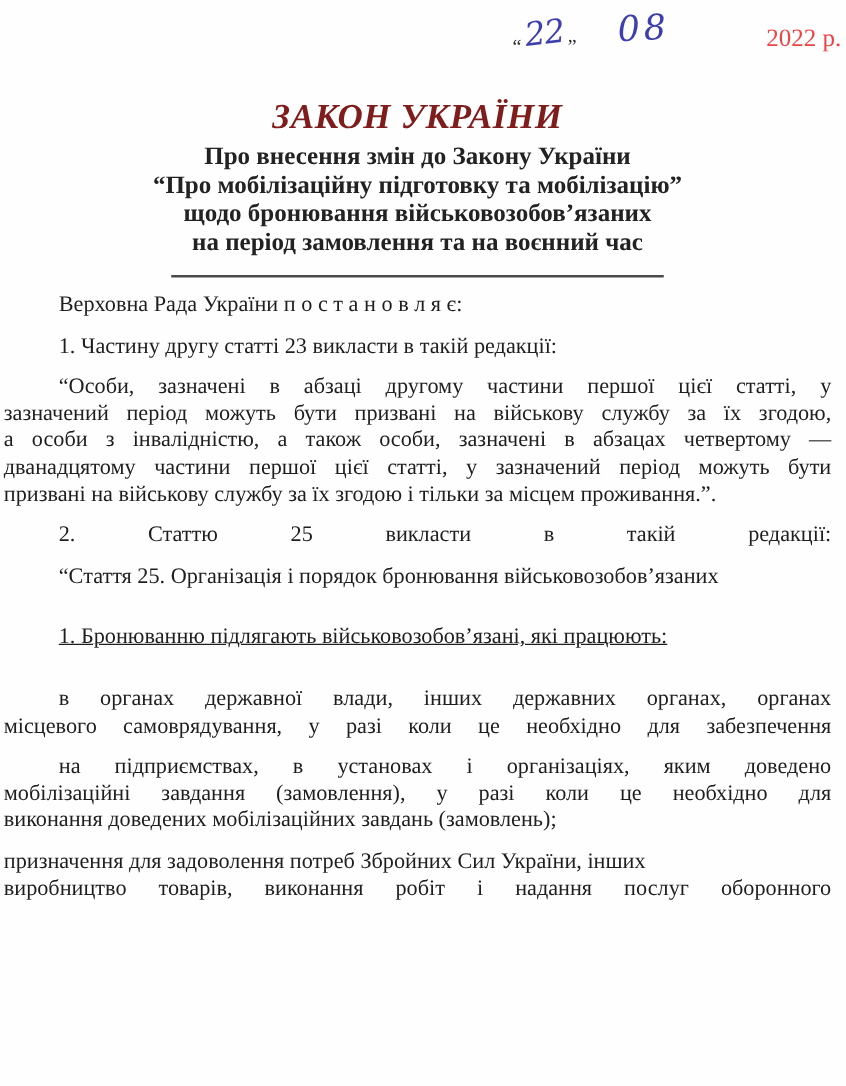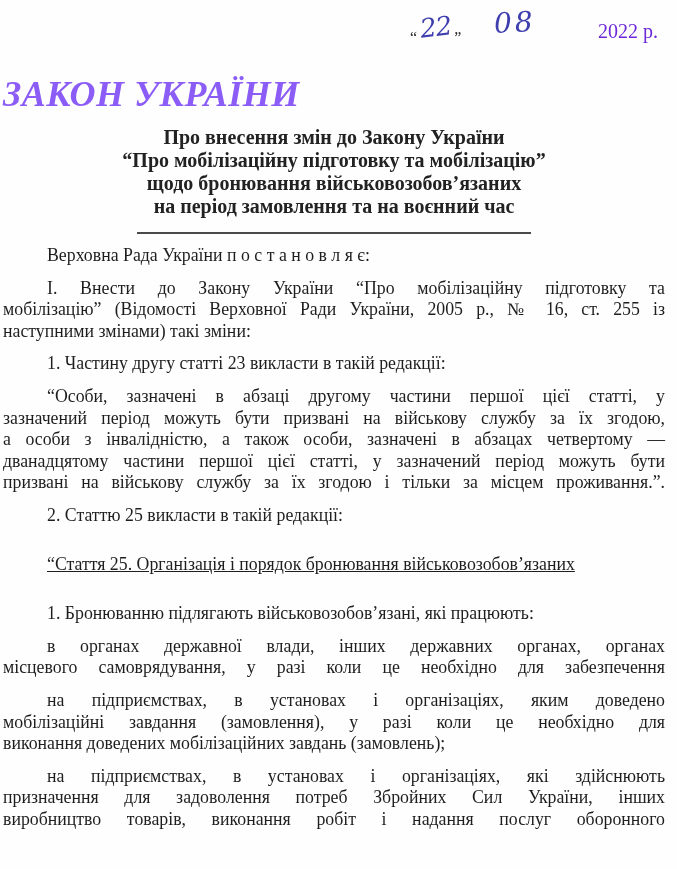--- a/index.html
+++ b/index.html
@@ -27,36 +27,35 @@
     font-size: 26px;
     transform: rotate(-7deg);
     letter-spacing: -1px;
     margin: 0 3px;
   }
   .date-month {
     position: absolute; left: 494px; top: 6px;
     font-size: 28px; letter-spacing: 3px;
     transform: rotate(-3deg);
   }
-  .date-year { position: absolute; left: 598px; top: 20px; font-size: 20px; color: #6d28d9; }
+  .date-year { position: absolute; left: 613px; top: 20px; font-size: 20px; color: #ef4444; }
 
   
   .doc { padding: 74px 12px 0 3px; }
 
   .law-title {
-    text-align: left;
+    text-align: center;
     font-weight: bold;
     font-style: italic;
-    font-size: 36px;
+    font-size: 28px;
     line-height: 40px;
     letter-spacing: 0.5px;
-    color: #8b5cf6;
+    color: #7f1d1d;
   }
   .law-subtitle {
-    margin-top: 12px;
     text-align: center;
     font-weight: bold;
     font-size: 20px;
     line-height: 23px;
     color: #222;
   }
   .rule {
     width: 394px;
     height: 2px;
     background: #4a4a4a;
@@ -100,25 +99,20 @@
     <div>щодо бронювання військовозобов’язаних</div>
     <div>на період замовлення та на воєнний час</div>
   </div>
   <div class="rule"></div>
 
   <div class="body-text">
       <div class="para">
         <div class="line first last">Верховна Рада України п о с т а н о в л я є:</div>
       </div>
       <div class="para">
-        <div class="line first">І. Внести до Закону України “Про мобілізаційну підготовку та</div>
-        <div class="line">мобілізацію” (Відомості Верховної Ради України, 2005 р., № 16, ст. 255 із</div>
-        <div class="line last">наступними змінами) такі зміни:</div>
-      </div>
-      <div class="para">
         <div class="line first last">1. Частину другу статті 23 викласти в такій редакції:</div>
       </div>
       <div class="para">
         <div class="line first">“Особи, зазначені в абзаці другому частини першої цієї статті, у</div>
         <div class="line">зазначений період можуть бути призвані на військову службу за їх згодою,</div>
         <div class="line">а особи з інвалідністю, а також особи, зазначені в абзацах четвертому —</div>
         <div class="line">дванадцятому частини першої цієї статті, у зазначений період можуть бути</div>
         <div class="line last">призвані на військову службу за їх згодою і тільки за місцем проживання.”.</div>
       </div>
       <div class="para">
@@ -133,18 +127,17 @@
       <div class="para">
         <div class="line first">в органах державної влади, інших державних органах, органах</div>
         <div class="line">місцевого самоврядування, у разі коли це необхідно для забезпечення</div>
       </div>
       <div class="para">
         <div class="line first">на підприємствах, в установах і організаціях, яким доведено</div>
         <div class="line">мобілізаційні завдання (замовлення), у разі коли це необхідно для</div>
         <div class="line last">виконання доведених мобілізаційних завдань (замовлень);</div>
       </div>
       <div class="para">
-        <div class="line first">на підприємствах, в установах і організаціях, які здійснюють</div>
         <div class="line last">призначення для задоволення потреб Збройних Сил України, інших</div>
         <div class="line">виробництво товарів, виконання робіт і надання послуг оборонного</div>
       </div>
     </div>
 </div>
 
 </body></html>

